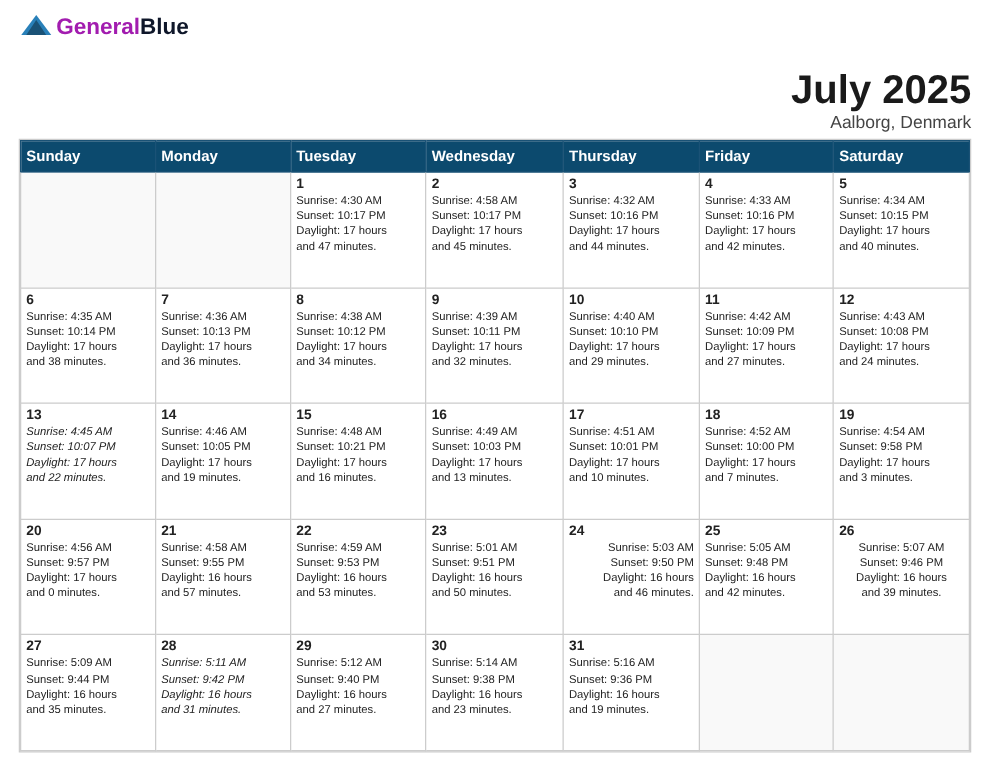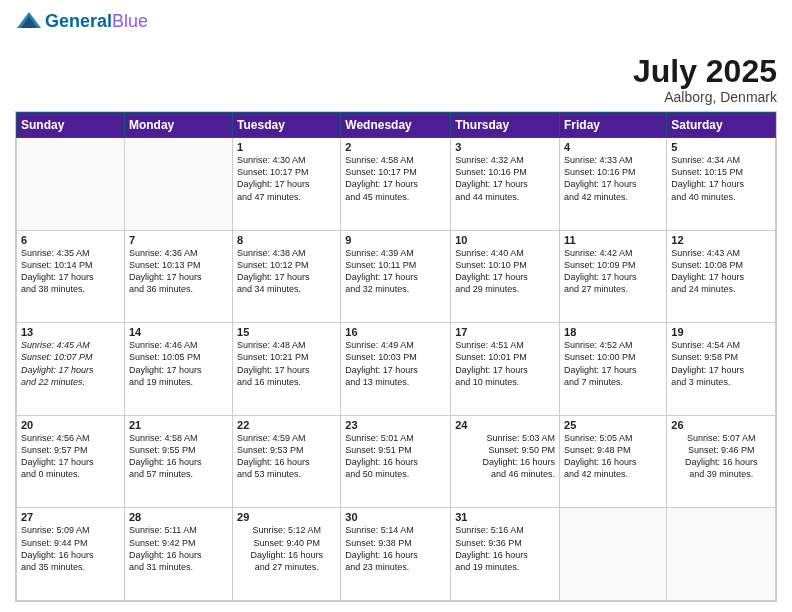--- a/index.html
+++ b/index.html
@@ -24,27 +24,27 @@
       margin-bottom: 6px;
     }
     .logo {
       display: flex;
       align-items: center;
       font-size: 18px;
       font-weight: bold;
       color: #1a5276;
     }
     .logo-general {
-      color: #0369a1;
+      color: #a21caf;
       font-weight: bold;
       font-size: 18px;
     }
     .logo-blue {
-      color: #8b5cf6;
-      font-weight: normal;
+      color: #0f172a;
+      font-weight: bold;
       font-size: 18px;
     }
     .logo-icon {
       width: 28px;
       height: 22px;
       margin-right: 2px;
     }
     .title-section {
       text-align: right;
     }
@@ -64,21 +64,21 @@
       border: 1px solid #ccc;
       border-collapse: collapse;
       width: 100%;
     }
     .calendar table {
       width: 100%;
       border-collapse: collapse;
       height: 100%;
     }
     .cal-header th {
-      background-color: #4c1d95;
+      background-color: #0c4a6e;
       color: #fff;
       font-size: 12px;
       font-weight: bold;
       padding: 5px 4px;
       text-align: left;
       border: 1px solid #1a5276;
     }
     .cal-cell {
       vertical-align: top;
       border: 1px solid #ccc;
@@ -335,28 +335,28 @@
           <tr>
             <td class="cal-cell">
               <div class="day-num">27</div>
               <div class="cell-text" style="white-space: pre-line;">Sunrise: 5:09 AM
 Sunset: 9:44 PM
 Daylight: 16 hours
 and 35 minutes.</div>
             </td>
             <td class="cal-cell">
               <div class="day-num">28</div>
-              <div class="cell-text" style="white-space: pre-line;">Sunrise: 5:11 AM
+              <div class="cell-text" style="white-space: pre-line; font-style: italic;">Sunrise: 5:11 AM
 Sunset: 9:42 PM
 Daylight: 16 hours
 and 31 minutes.</div>
             </td>
             <td class="cal-cell">
               <div class="day-num">29</div>
-              <div class="cell-text" style="white-space: pre-line; text-align: center;">Sunrise: 5:12 AM
+              <div class="cell-text" style="white-space: pre-line;">Sunrise: 5:12 AM
 Sunset: 9:40 PM
 Daylight: 16 hours
 and 27 minutes.</div>
             </td>
             <td class="cal-cell">
               <div class="day-num">30</div>
               <div class="cell-text" style="white-space: pre-line;">Sunrise: 5:14 AM
 Sunset: 9:38 PM
 Daylight: 16 hours
 and 23 minutes.</div>

